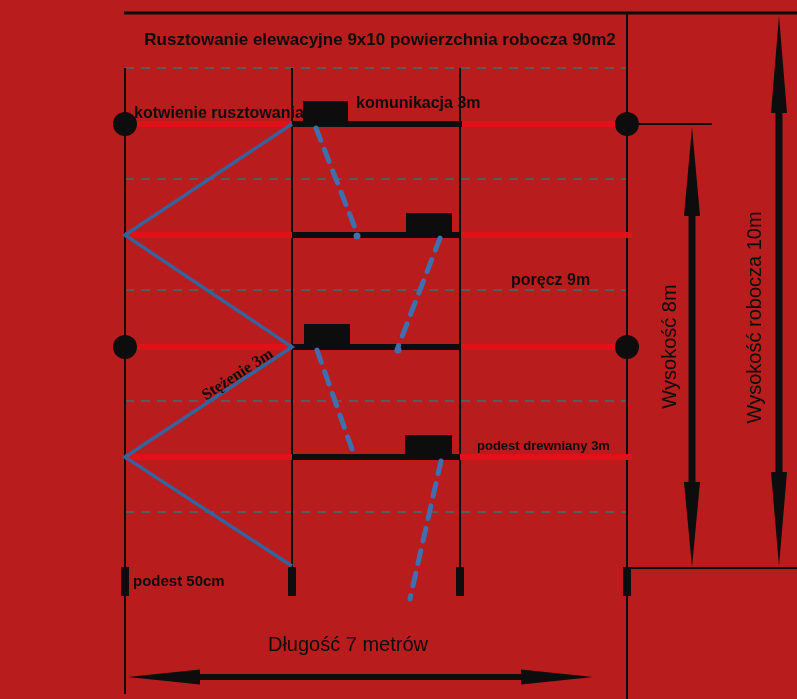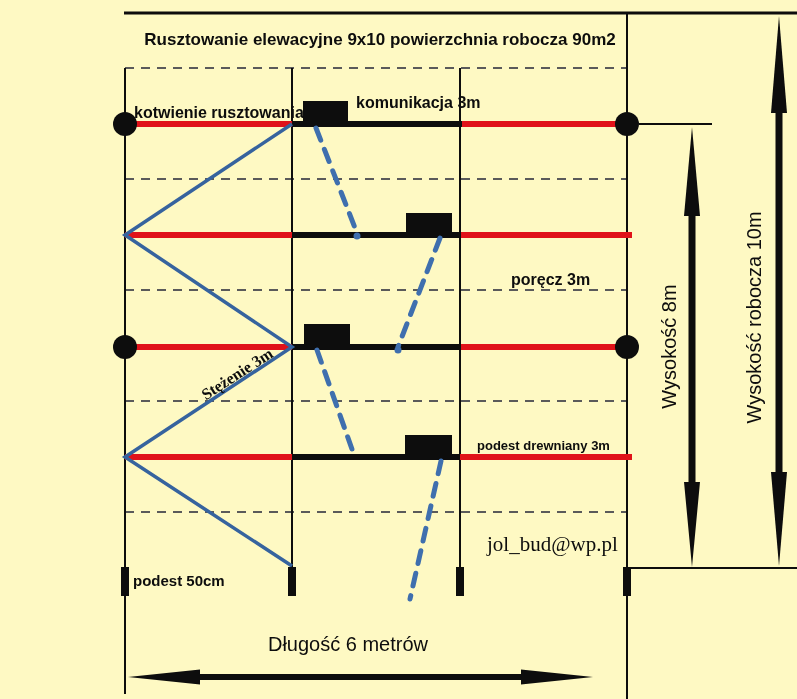--- a/index.html
+++ b/index.html
@@ -4,21 +4,21 @@
 <style>
   :root{
     --rail-red:#e01219;
     --brace-blue:#36639e;
     --ladder-blue:#3f6fae;
     --ink-black:#0d0d0d;
     --grid-gray:#5a5a5a;
   }
   html,body{margin:0;padding:0;background:#fff;}
   .stage{
-    position:relative;width:797px;height:699px;background:#fef9c3;overflow:hidden;
+    position:relative;width:797px;height:699px;background:#b91c1c;overflow:hidden;
     font-family:"Liberation Sans", sans-serif;color:#0d0d0d;
   }
   .stage svg{position:absolute;left:0;top:0;}
   .lbl{position:absolute;white-space:nowrap;line-height:1.05;}
   .b{font-weight:bold;}
   .title{left:130px;top:31px;width:500px;text-align:center;font-size:17px;font-weight:bold;}
   .lbl-anchoring{left:134px;top:105px;font-size:16px;}
   .lbl-access{left:356px;top:95px;font-size:16px;}
   .lbl-guardrail{left:511px;top:272px;font-size:16px;}
   .lbl-bracing{
@@ -116,22 +116,21 @@
     <polygon class="dimhead" points="692,567 684,482 700,482"></polygon>
 
     <line class="dim" x1="779" y1="105" x2="779" y2="478" stroke-width="7"></line>
     <polygon class="dimhead" points="779,16 771,113 787,113"></polygon>
     <polygon class="dimhead" points="779,566 771,472 787,472"></polygon>
   </svg>
 
   <div class="lbl title">Rusztowanie elewacyjne 9x10 powierzchnia robocza 90m2</div>
   <div class="lbl b lbl-anchoring">kotwienie rusztowania</div>
   <div class="lbl b lbl-access">komunikacja 3m</div>
-  <div class="lbl b lbl-guardrail">poręcz 3m</div>
+  <div class="lbl b lbl-guardrail">poręcz 9m</div>
   <div class="lbl lbl-bracing">Stężenie 3m</div>
   <div class="lbl b lbl-deck">podest drewniany 3m</div>
   <div class="lbl b lbl-foot">podest 50cm</div>
-  <div class="lbl lbl-email">jol_bud@wp.pl</div>
-  <div class="lbl lbl-length">Długość 6 metrów</div>
+  <div class="lbl lbl-length">Długość 7 metrów</div>
   <div class="lbl lbl-h8">Wysokość 8m</div>
   <div class="lbl lbl-h10">Wysokość robocza 10m</div>
 
 </div>
 
 </body></html>

